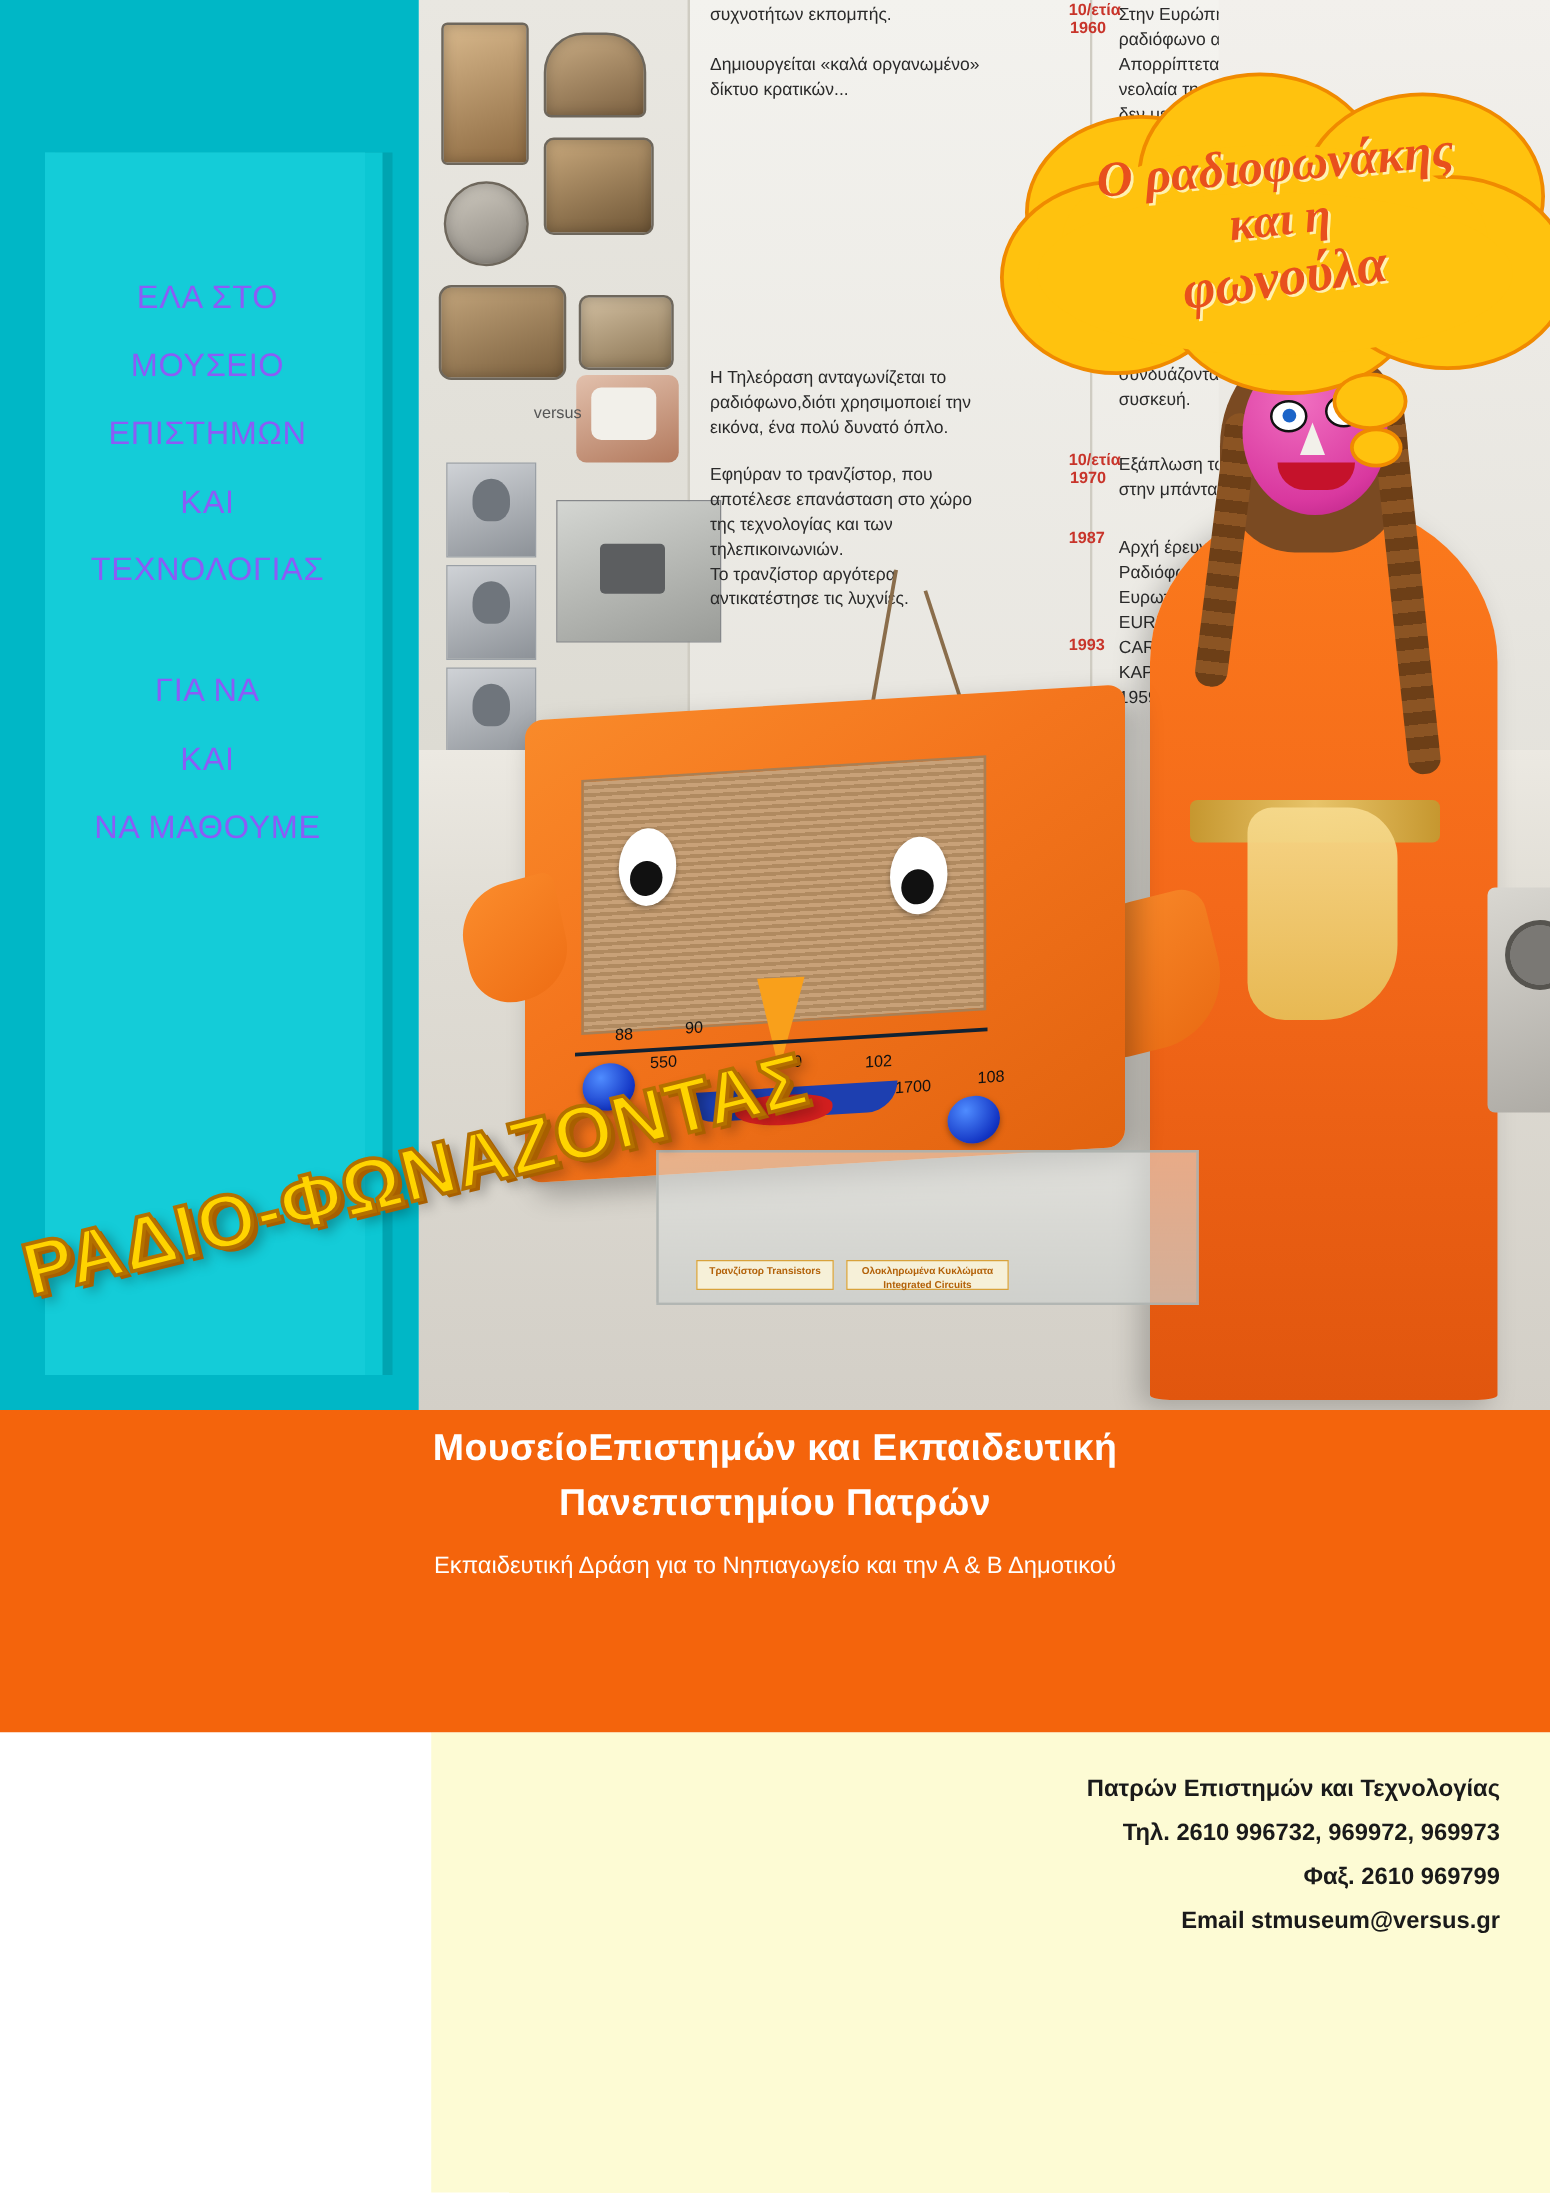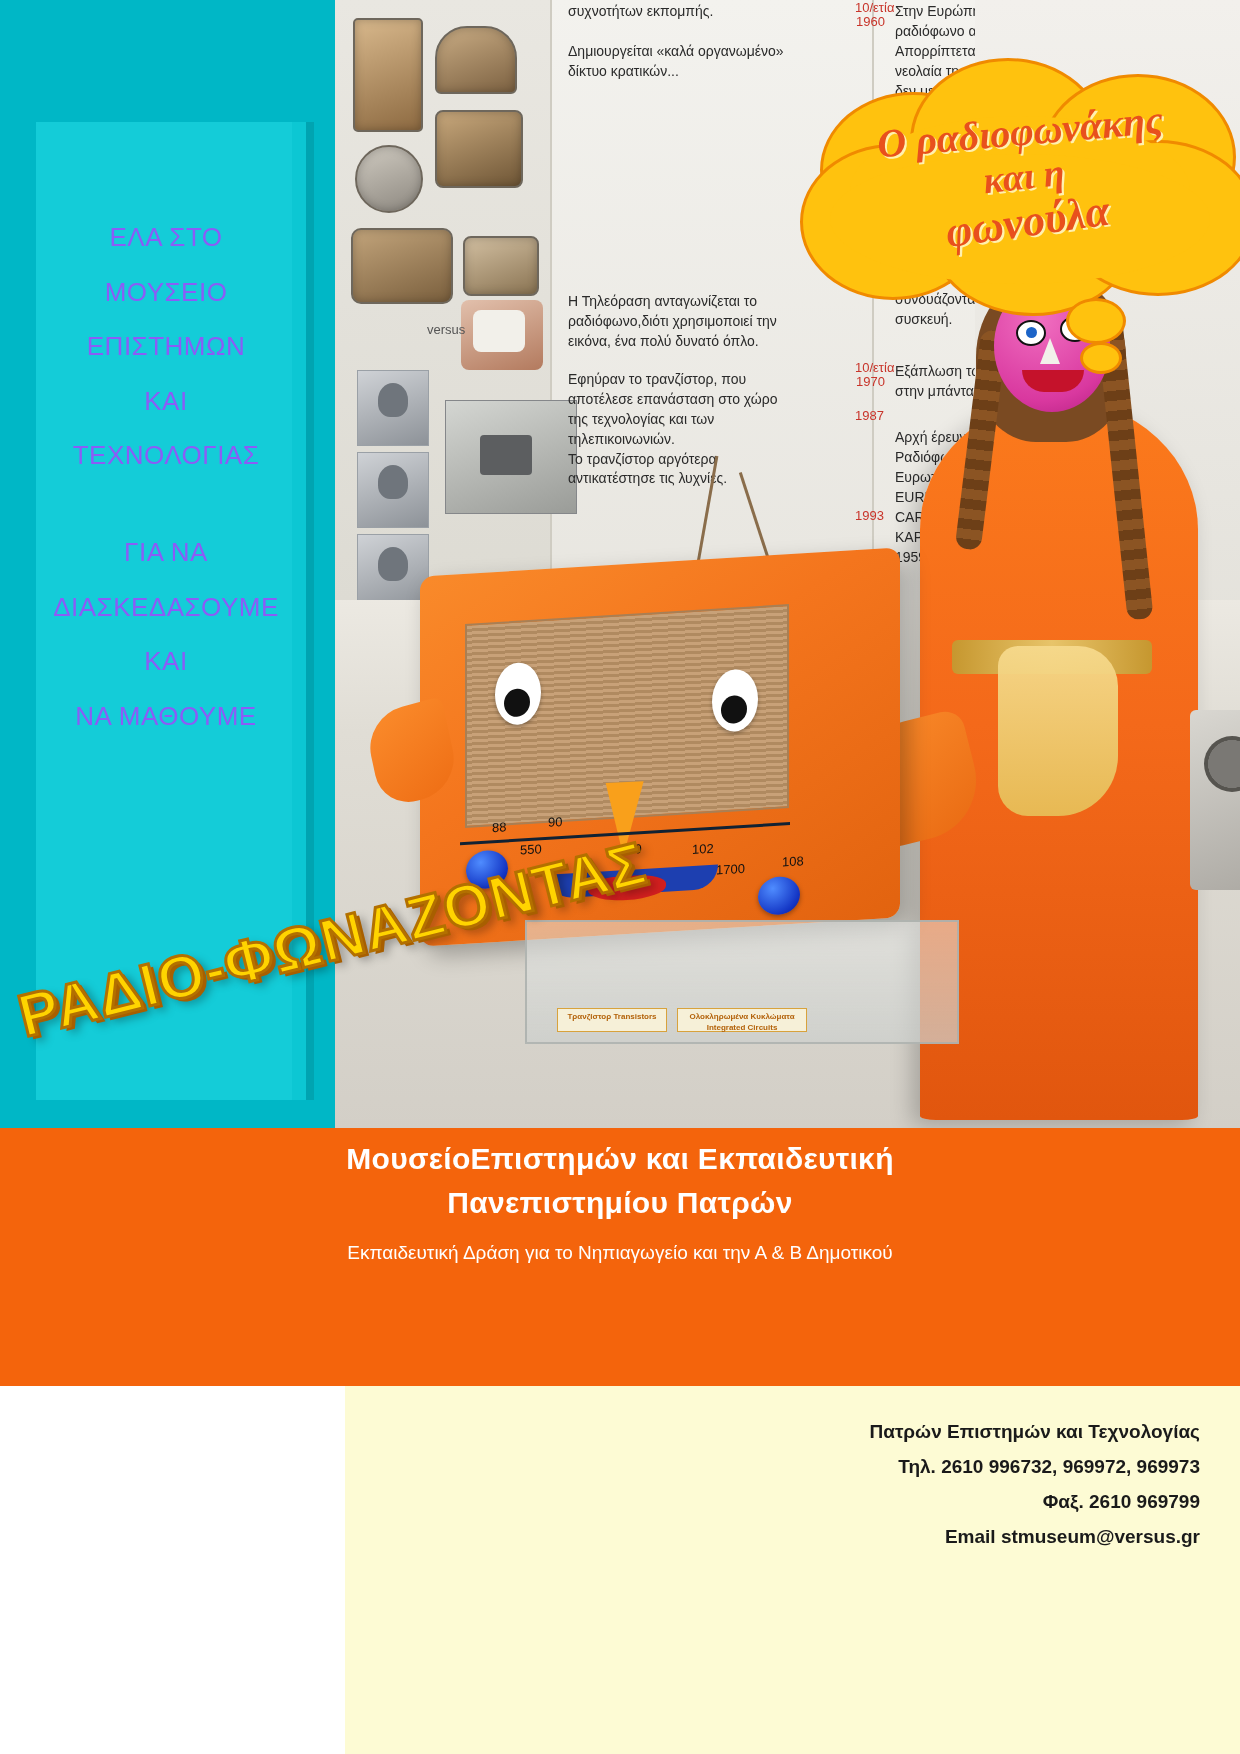--- a/index.html
+++ b/index.html
@@ -142,29 +142,29 @@
   .bt-right-2 { left: 560px; top: 178px; width: 230px; font-size: 14px; }
   .bt-right-3 { left: 560px; top: 270px; width: 250px; font-size: 14px; }
   .bt-right-4 { left: 560px; top: 362px; width: 240px; font-size: 14px; }
   .bt-right-5 { left: 560px; top: 428px; width: 240px; font-size: 14px; }
   .bt-right-6 { left: 560px; top: 508px; width: 250px; font-size: 14px; }
 
   .year {
     position: absolute;
     color: #c8342a;
     font-size: 13px;
-    font-weight: normal;
+    font-weight: bold;
     font-family: "Liberation Sans", sans-serif;
   }
   .y1 { left: 520px; top: 0px; }
   .y2 { left: 521px; top: 14px; }
   .y3 { left: 520px; top: 172px; }
   .y4 { left: 520px; top: 360px; }
   .y5 { left: 521px; top: 374px; }
-  .y6 { left: 520px; top: 408px; }
+  .y6 { left: 520px; top: 422px; }
   .y7 { left: 520px; top: 508px; }
 
   
   .table-surface {
     position: absolute;
     left: 0; top: 600px; width: 905px; height: 528px;
     background: linear-gradient(180deg,#ece9e2 0%, #e0ddd5 25%, #d3cfc7 100%);
   }
   .wall-right {
     position:absolute; left: 640px; top: 0; width: 265px; height: 720px;
@@ -626,21 +626,20 @@
   </div>
 
   <div class="teal-text">
     <span class="blk">ΕΛΑ ΣΤΟ</span>
     <span class="blk">ΜΟΥΣΕΙΟ</span>
     <span class="blk">ΕΠΙΣΤΗΜΩΝ</span>
     <span class="blk">ΚΑΙ</span>
     <span class="blk">ΤΕΧΝΟΛΟΓΙΑΣ</span>
     <span class="teal-gap"></span>
     <span class="blk">ΓΙΑ ΝΑ</span>
-    <span class="blk">ΔΙΑΣΚΕΔΑΣΟΥΜΕ</span>
     <span class="blk">ΚΑΙ</span>
     <span class="blk">ΝΑ ΜΑΘΟΥΜΕ</span>
   </div>
 
   <div class="wordart">
     <span>ΡΑΔΙΟ-ΦΩΝΑΖΟΝΤΑΣ</span>
   </div>
 
   <div class="orange-band">
     <div class="ob-line1">ΜουσείοΕπιστημών και Εκπαιδευτική</div>

